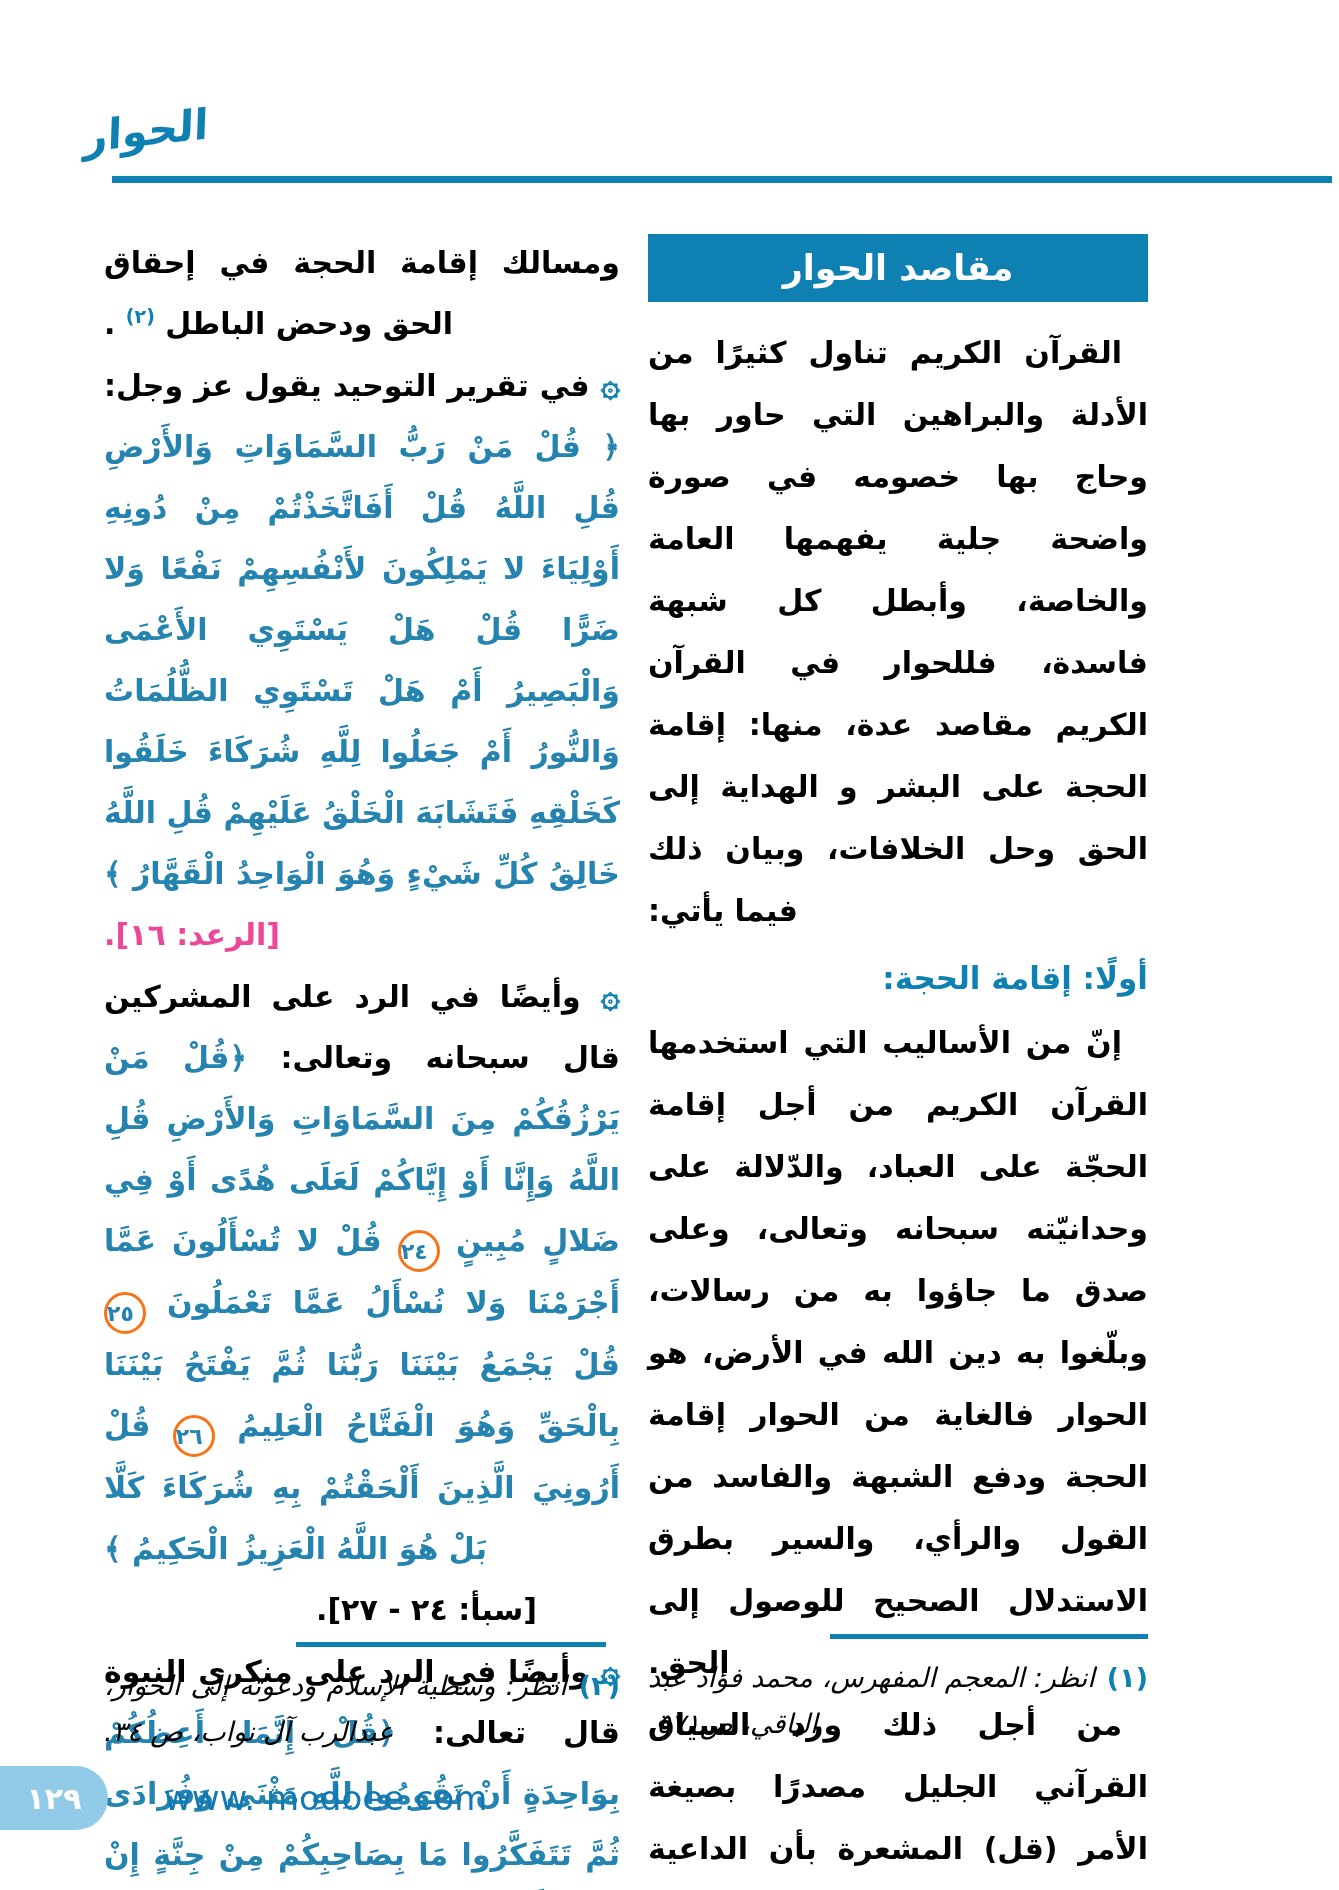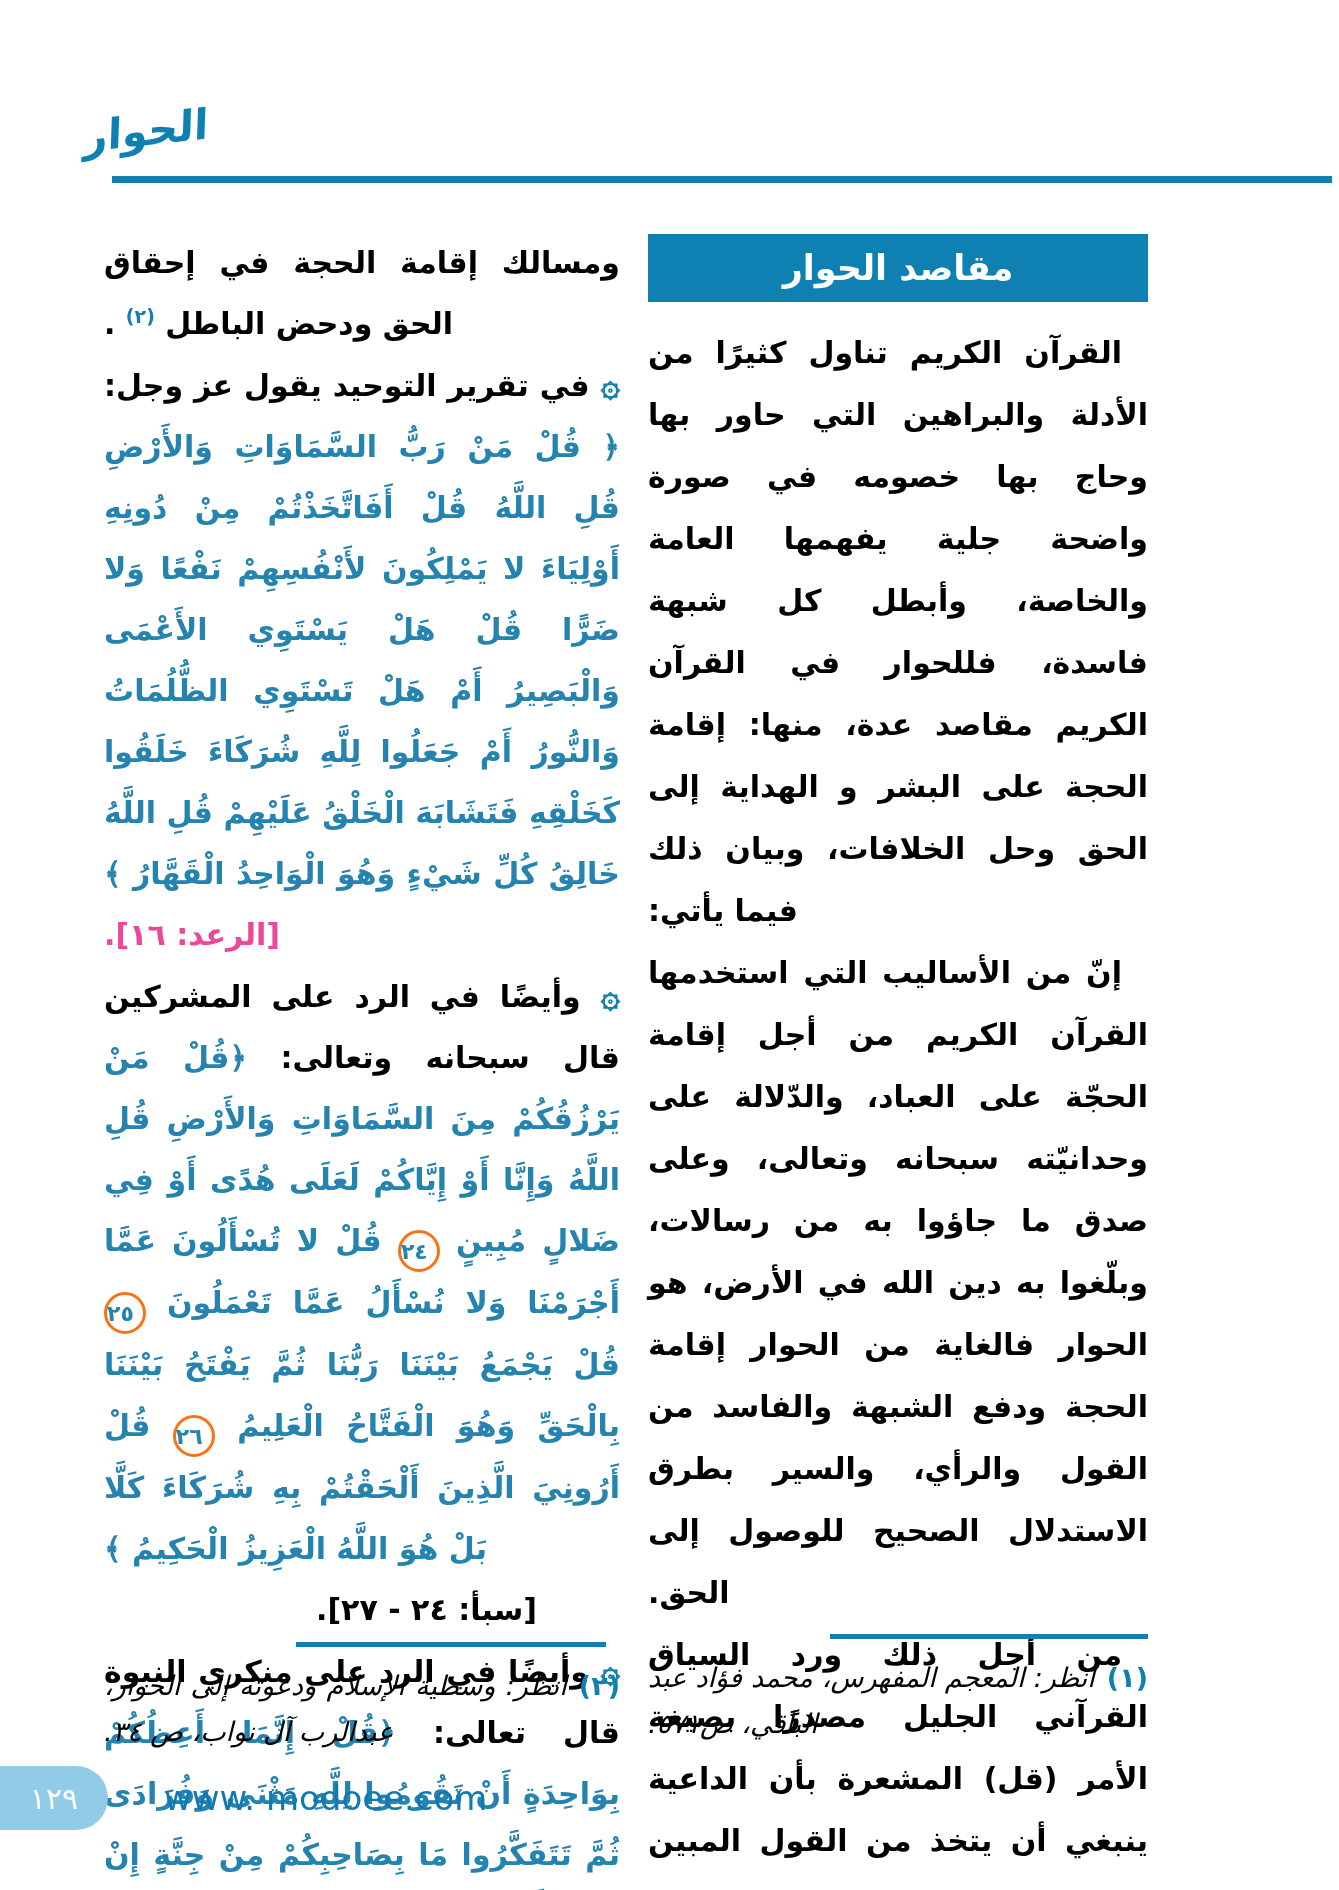--- a/index.html
+++ b/index.html
@@ -59,39 +59,40 @@
   .fn-left  .fn-rule{width:310px;margin-left:auto;margin-right:14px;}
   .fn-row{display:flex;gap:12px;font-size:27px;line-height:46px;}
   .fn-marker{color:#0e80b2;white-space:nowrap;font-weight:bold;}
   .fn-text{flex:1;text-align:justify;text-align-last:left;font-style:italic;}
   
   .page-tab{
     position:absolute;left:0;top:1766px;width:108px;height:64px;
     background:#92cbe7;border-radius:0 32px 32px 0;
     display:flex;align-items:center;justify-content:center;
   }
-  .page-num{color:#ffffff;font-size:30px;font-weight:normal;letter-spacing:4px;}
+  .page-num{color:#ffffff;font-size:30px;font-weight:bold;letter-spacing:4px;}
   .site-url{
     position:absolute;left:164px;top:1778px;direction:ltr;
     font-size:34px;color:#1179b2;font-weight:normal;
   }
 </style>
 </head>
 <body>
 
 <div class="page">
 
   <div class="logo">الحوار</div>
   <div class="header-rule"></div>
 
   <div class="col-right">
     <div class="title-box">
       <span>مقاصد الحوار</span>
     </div>
     <p class="para-indent">القرآن الكريم تناول كثيرًا من الأدلة والبراهين التي حاور بها وحاج بها خصومه في صورة واضحة جلية يفهمها العامة والخاصة، وأبطل كل شبهة فاسدة، فللحوار في القرآن الكريم مقاصد عدة، منها: إقامة الحجة على البشر و الهداية إلى الحق وحل الخلافات، وبيان ذلك فيما يأتي:</p>
+    <h3 class="subheading">أولًا: إقامة الحجة:</h3>
     <p class="para-indent">إنّ من الأساليب التي استخدمها القرآن الكريم من أجل إقامة الحجّة على العباد، والدّلالة على وحدانيّته سبحانه وتعالى، وعلى صدق ما جاؤوا به من رسالات، وبلّغوا به دين الله في الأرض، هو الحوار فالغاية من الحوار إقامة الحجة ودفع الشبهة والفاسد من القول والرأي، والسير بطرق الاستدلال الصحيح للوصول إلى الحق.</p>
     <p class="para-indent last-just"><span class="run run-body">من أجل ذلك ورد السياق القرآني الجليل مصدرًا بصيغة الأمر (قل) المشعرة بأن الداعية ينبغي أن يتخذ من القول المبين والحجة البالغة منهاجًا وغاية، ونجد فعل الأمر: (قل) وردت (٣٣٢) مرة في القرآن الكريم، </span></p>
   </div>
 
   <div class="fn-right">
     <div class="fn-rule"></div>
     <div class="fn-row">
       <span class="fn-marker">(١)</span>
       <div class="fn-text">انظر: المعجم المفهرس، محمد فؤاد عبد الباقي، ص٥٧١.</div>
     </div>

